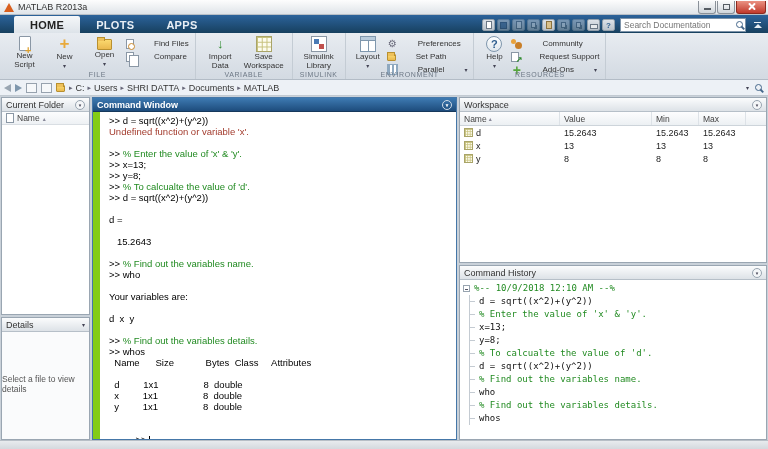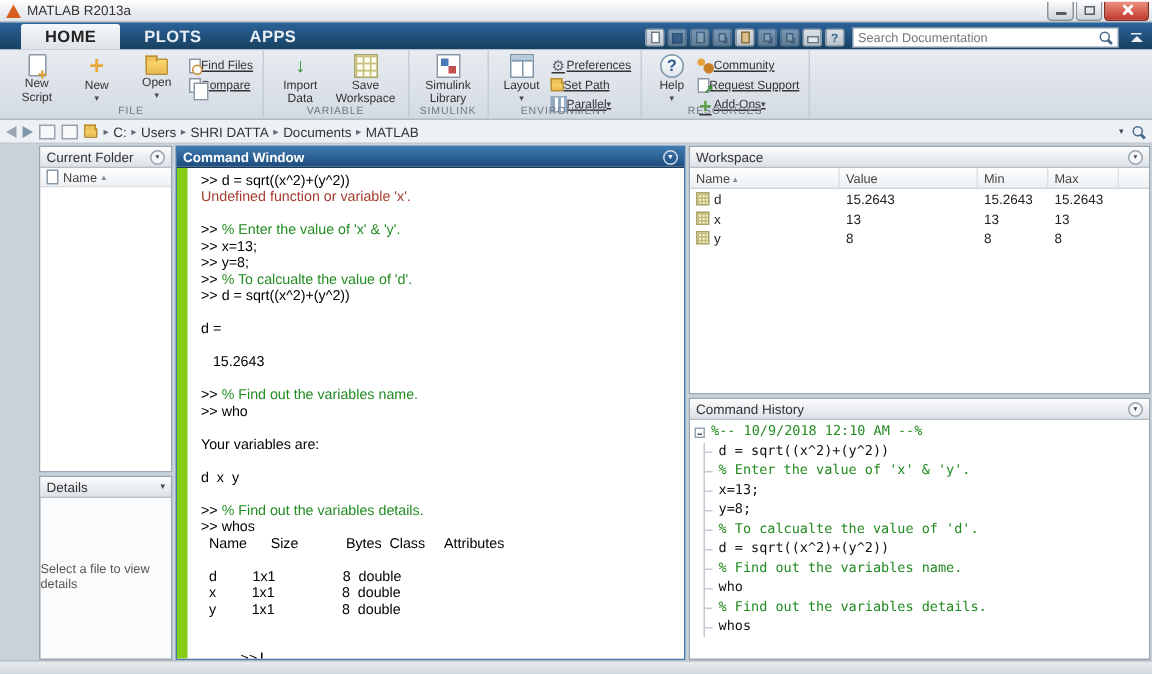--- a/index.html
+++ b/index.html
@@ -34,21 +34,21 @@
     background:linear-gradient(#dde2e8,#b9c2cb); display:flex; align-items:center; justify-content:center;
     font-size:8px; color:#394653; }
   .qbtn.dim { opacity:.45; }
   .qi-doc { width:6px; height:8px; background:#fff; border:1px solid #6b7886; }
   .qi-disk { width:7px; height:7px; background:#5577a0; border:1px solid #3c5675; }
   .qi-copy { width:5px; height:6px; background:#fff; border:1px solid #6b7886; box-shadow:2px 2px 0 -1px #6b7886; }
   .qi-paste { width:6px; height:8px; background:#d9c08a; border:1px solid #8c7340; }
   .qi-print { width:8px; height:5px; background:#e6e9ec; border:1px solid #6b7886; margin-top:2px; }
   .qi-help { font-weight:bold; color:#2f5e8e; }
   .searchbox { display:flex; align-items:center; background:#fff; border:1px solid #7d93a9; height:14px;
-    width:178px; padding:0 3px; margin-left:3px; }
+    width:126px; padding:0 3px; margin-left:3px; }
   .searchbox input { border:none; outline:none; flex:1; font-size:8.5px;
     font-family:"Liberation Sans",sans-serif; color:#333; background:transparent; }
   .mag { position:relative; width:10px; height:10px; flex:none; }
   .mag::before { content:""; position:absolute; left:1px; top:1px; width:5px; height:5px;
     border:1.5px solid #46688c; border-radius:50%; }
   .mag::after { content:""; position:absolute; left:6px; top:7px; width:4px; height:1.5px;
     background:#46688c; transform:rotate(45deg); }
   .dockbtn { width:15px; height:13px; display:flex; flex-direction:column; align-items:center;
     justify-content:center; gap:1px; margin-left:2px; }
   .dockbtn .bar { width:7px; height:1.5px; background:#e9eff5; }
@@ -58,22 +58,22 @@
   
   .ribbon { height:47px; background:linear-gradient(#e8ecf1,#d3dae2); border-bottom:1px solid #b3bcc6;
     display:flex; }
   .rgroup { position:relative; display:flex; align-items:flex-start; gap:3px;
     padding:2px 6px 11px; border-right:1px solid #c4ccd4; }
   .rgroup-label { position:absolute; bottom:1px; left:0; right:0; text-align:center;
     font-size:7px; color:#6d7885; letter-spacing:.6px; }
   .rbtn-lg { display:flex; flex-direction:column; align-items:center; width:37px; text-align:center;
     font-size:8px; line-height:8.5px; color:#333; gap:1px; padding-top:1px; }
   .rcol { display:flex; flex-direction:column; gap:2px; padding-top:3px; }
-  .rbtn-sm { display:flex; align-items:center; gap:0; font-size:8px; color:#333; height:11px;
-    white-space:nowrap;text-decoration:underline; }
+  .rbtn-sm { display:flex; align-items:center; gap:20px; font-size:8px; color:#333; height:11px;
+    white-space:nowrap; }
   .car { font-size:6px; color:#445; line-height:6px; }
 
   
   .ic { position:relative; display:inline-flex; align-items:center; justify-content:center; flex:none; }
   .ic16 { width:16px; height:16px; } .ic11 { width:11px; height:11px; }
   .ic-doc { width:12px; height:15px; background:#fff; border:1px solid #8a97a5; border-radius:1px; }
   .badge-plus::after { content:"+"; position:absolute; right:-2px; bottom:-4px; color:#dd9f2f;
     font-weight:bold; font-size:11px; }
   .ic-plus::before { content:"+"; color:#e8a93a; font-weight:bold; font-size:17px; line-height:14px; }
   .ic-folder { background:linear-gradient(#fbd96f,#eab94e); border:1px solid #b9902f; border-radius:1px; }
@@ -130,21 +130,21 @@
   .nav-arrow { width:0; height:0; border-top:4px solid transparent; border-bottom:4px solid transparent; }
   .nav-back { border-right:7px solid #9aa6b2; }
   .nav-fwd  { border-left:7px solid #7f97ad; }
   .ab-sq { width:11px; height:10px; background:#f6f8fa; border:1px solid #97a2ae; }
   .crumbs { display:flex; align-items:center; gap:3px; }
   .crumb { font-size:9px; color:#333; }
   .sep { font-size:7px; color:#667; }
   .ab-right { margin-left:auto; display:flex; align-items:center; gap:5px; }
 
   
-  .main { display:flex; gap:2px; padding:1px 1px 0; height:344px;margin-left:25px; }
+  .main { display:flex; gap:2px; padding:1px 1px 0; height:344px; }
   .col-left { width:89px; display:flex; flex-direction:column; gap:2px; }
   .col-right { width:308px; display:flex; flex-direction:column; gap:2px; }
   .panel { background:#fff; border:1px solid #9aa6b2; display:flex; flex-direction:column; min-height:0; }
   .phead { height:14px; flex:none; background:linear-gradient(#fbfcfd,#dde2e7);
     border-bottom:1px solid #b6bfc8; display:flex; align-items:center; padding:0 4px;
     font-size:9px; color:#333; }
   .menu-btn { margin-left:auto; width:10px; height:10px; border:1px solid #98a4b0; border-radius:50%;
     background:#f4f6f8; display:flex; align-items:center; justify-content:center; }
   .menu-btn .car { font-size:5px; }
 

